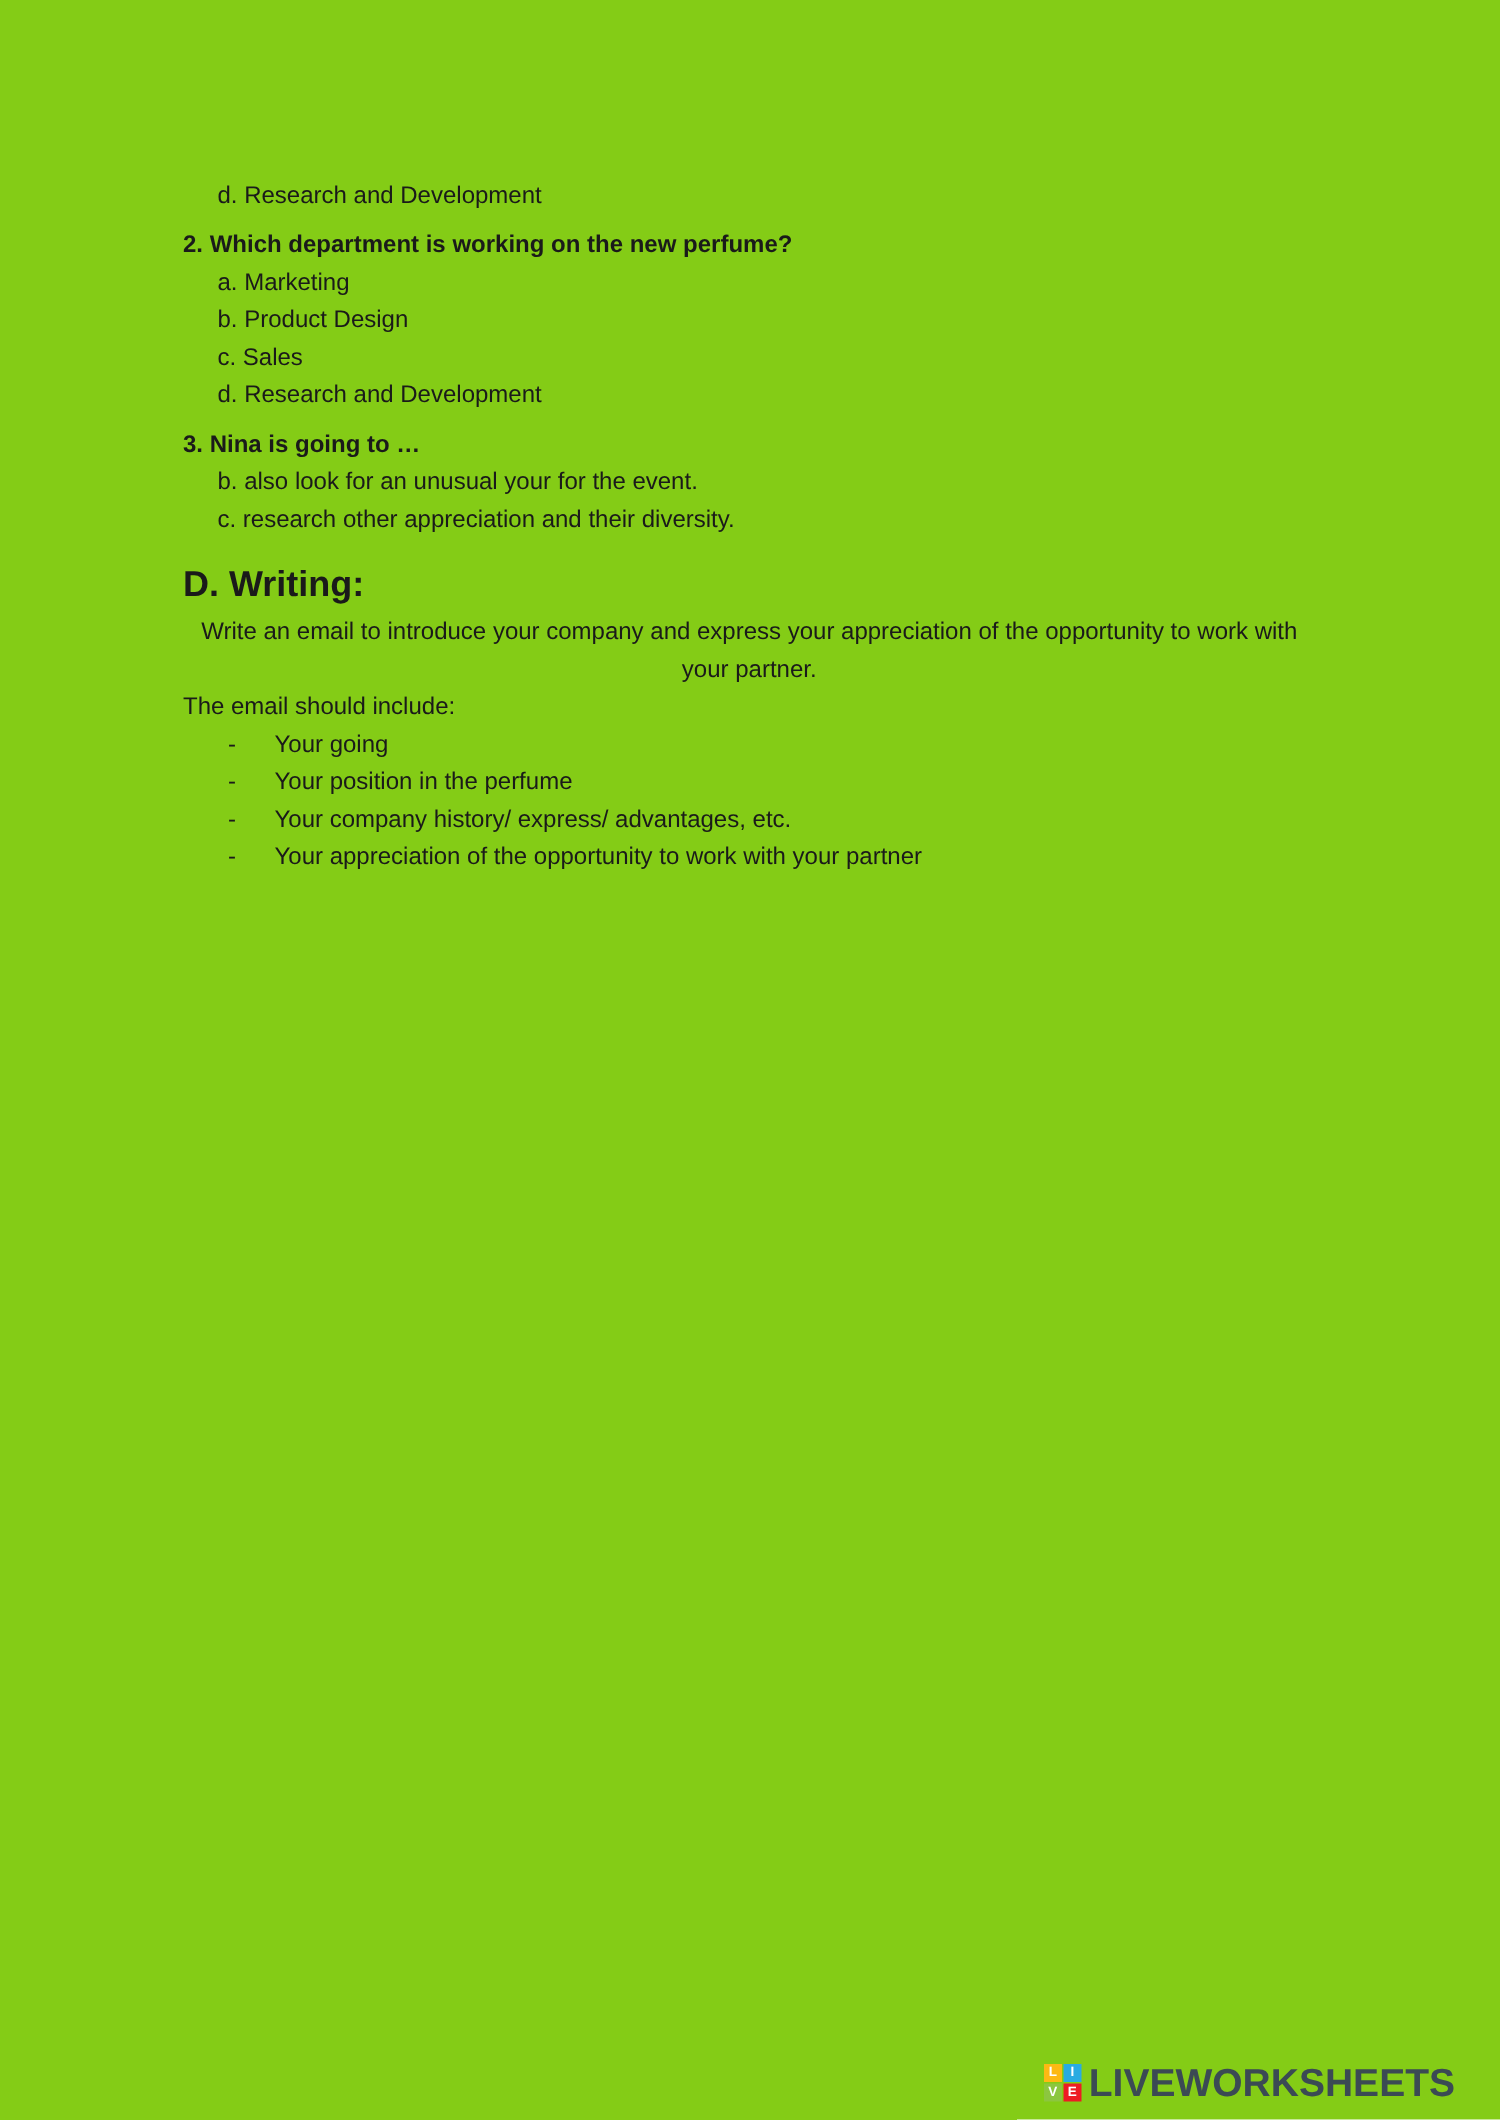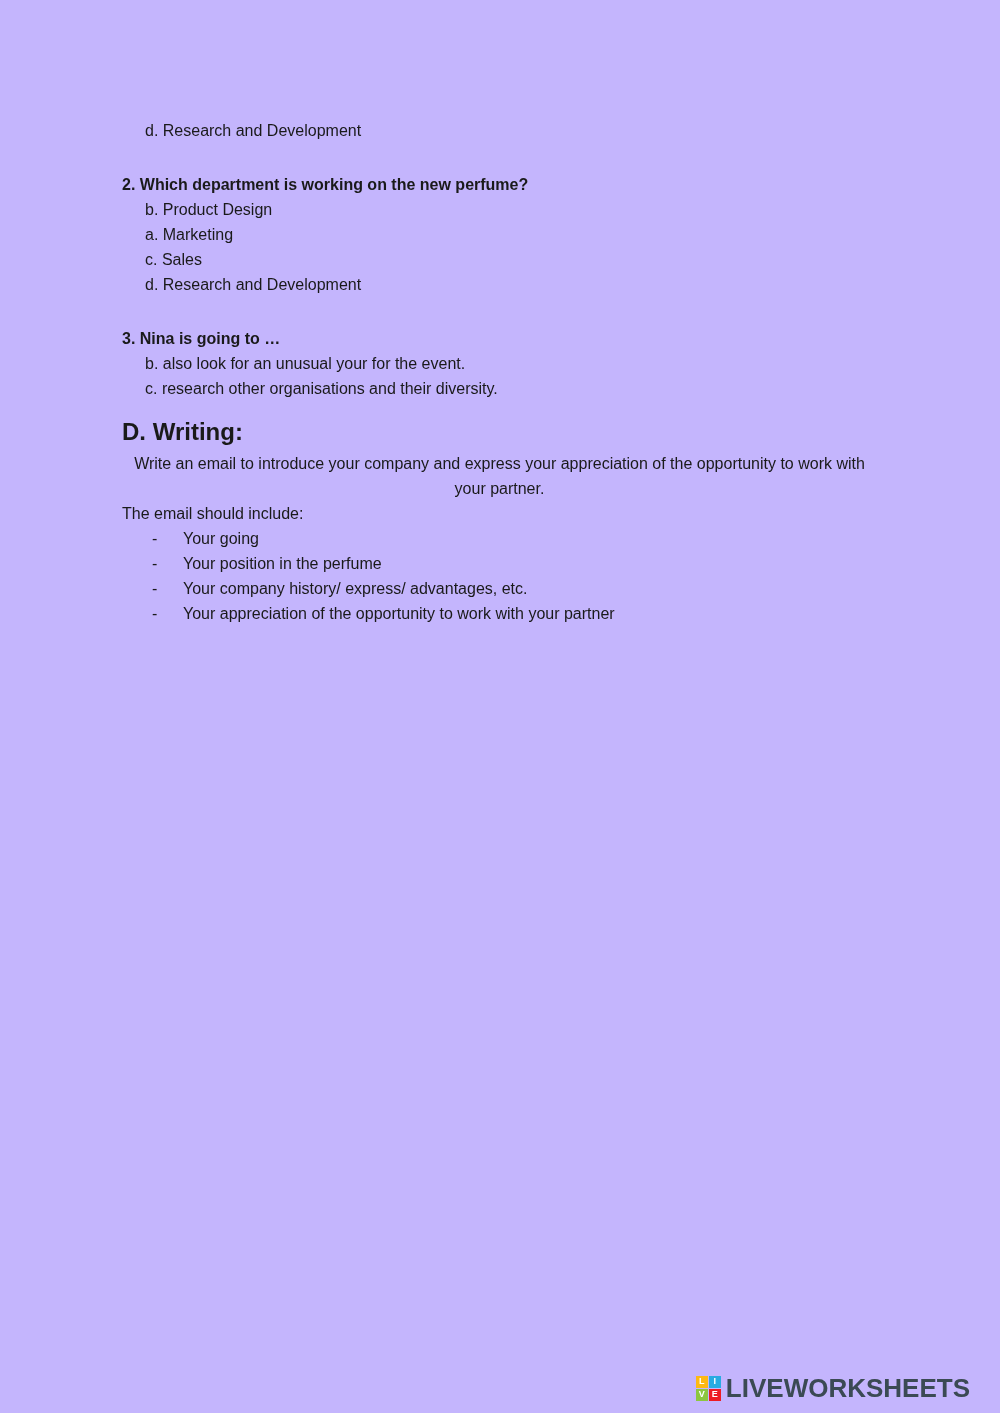--- a/index.html
+++ b/index.html
@@ -8,30 +8,30 @@
     width: 1000px;
     height: 1413px;
     position: relative;
     font-family: "Liberation Sans", "DejaVu Sans", sans-serif;
     color: #1a1a1a;
     overflow: hidden;
   }
   .page {
     position: absolute;
     inset: 0;
-    background: #c4b5fd;
+    background: #84cc16;
   }
   .content {
     padding: 118px 80px 0 122px;
     font-size: 16px;
     line-height: 25px;
   }
   .option { padding-left: 23px; }
   .question { font-weight: bold; }
-  .block { margin-top: 29px; }
+  .block { margin-top: 8px; }
   .writing-section { margin-top: 16px; }
   .writing-heading {
     font-size: 24px;
     font-weight: bold;
     line-height: 30px;
     margin-bottom: 4px;
   }
   .intro { max-width: 755px; text-align: center; }
   .bullet-list { margin-top: 0; }
   .bullet-row { display: flex; }
@@ -80,30 +80,30 @@
 </head>
 <body>
 
 <div class="page">
   <main class="content">
 
     <div class="option">d. Research and Development</div>
 
     <section class="block">
       <div class="question">2. Which department is working on the new perfume?</div>
+      <div class="option">a. Marketing</div>
       <div class="option">b. Product Design</div>
-      <div class="option">a. Marketing</div>
       <div class="option">c. Sales</div>
       <div class="option">d. Research and Development</div>
     </section>
 
     <section class="block">
       <div class="question">3. Nina is going to …</div>
       <div class="option">b. also look for an unusual your for the event.</div>
-      <div class="option">c. research other organisations and their diversity.</div>
+      <div class="option">c. research other appreciation and their diversity.</div>
     </section>
 
     <section class="writing-section">
       <h1 class="writing-heading">D. Writing:</h1>
       <p class="intro">Write an email to introduce your company and express your appreciation of the opportunity to work with your partner.</p>
       <p>The email should include:</p>
 
       <div class="bullet-list">
         <div class="bullet-row">
           <span class="bullet-dash">-</span>

